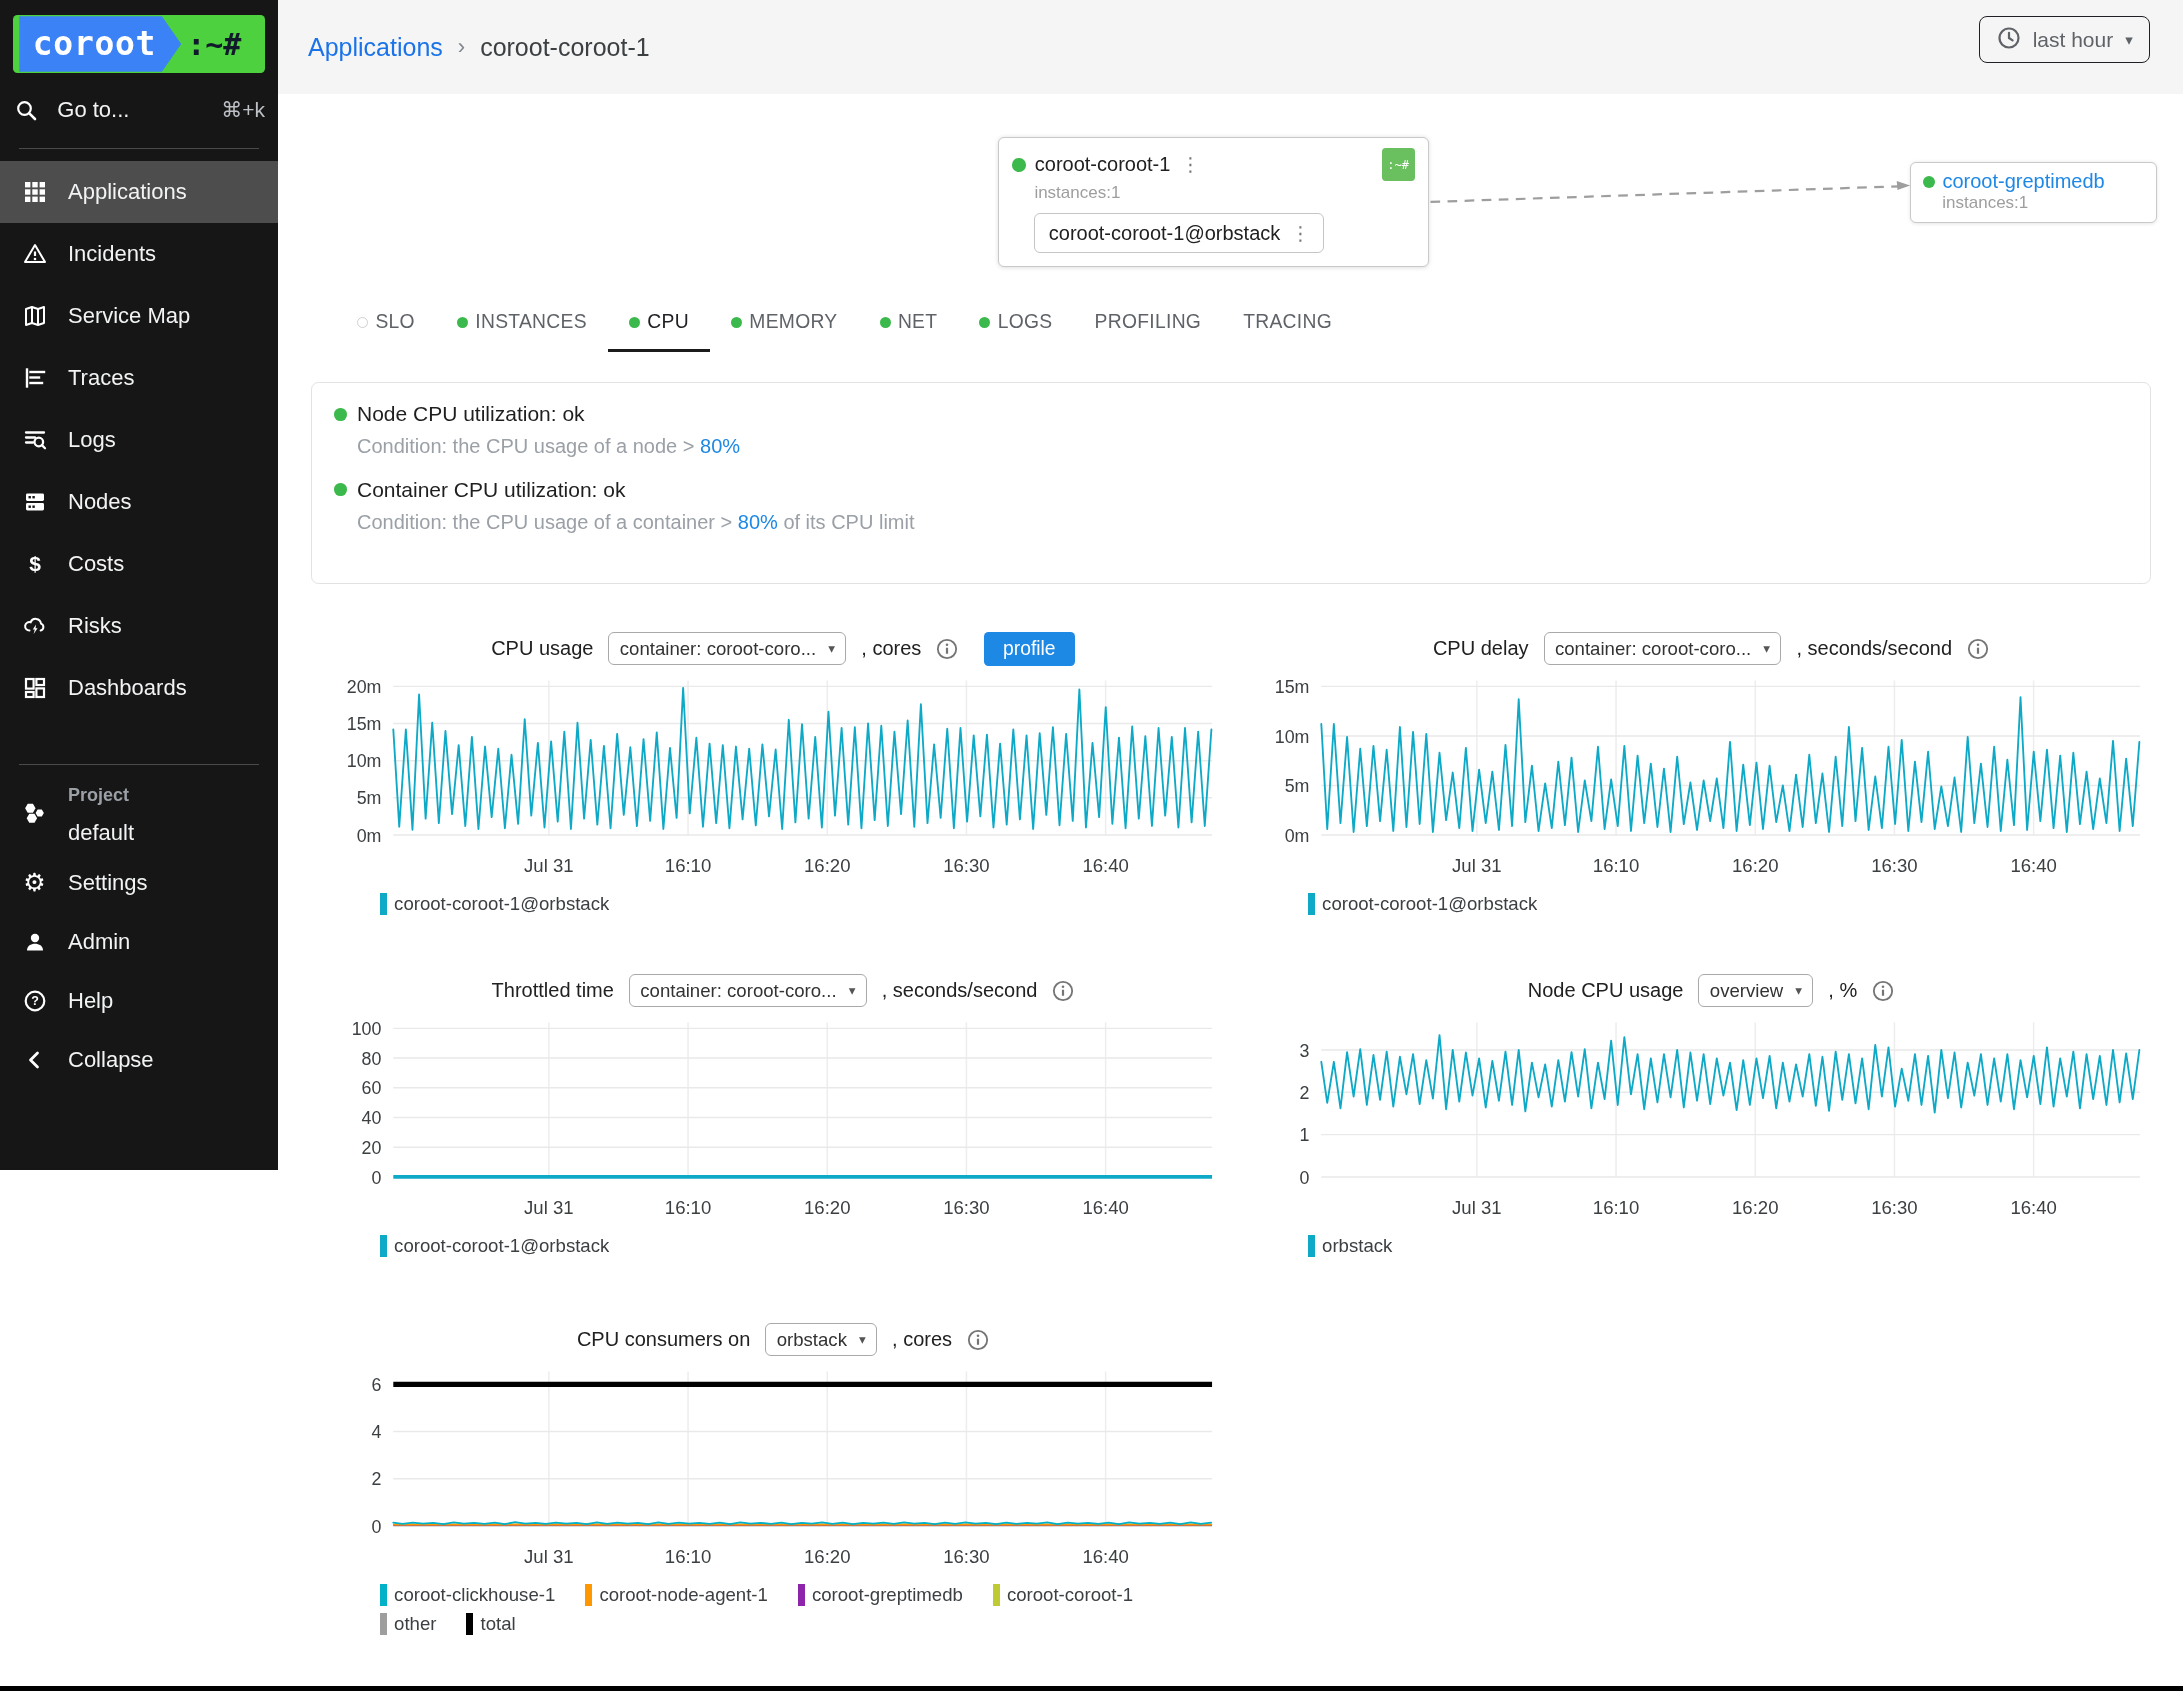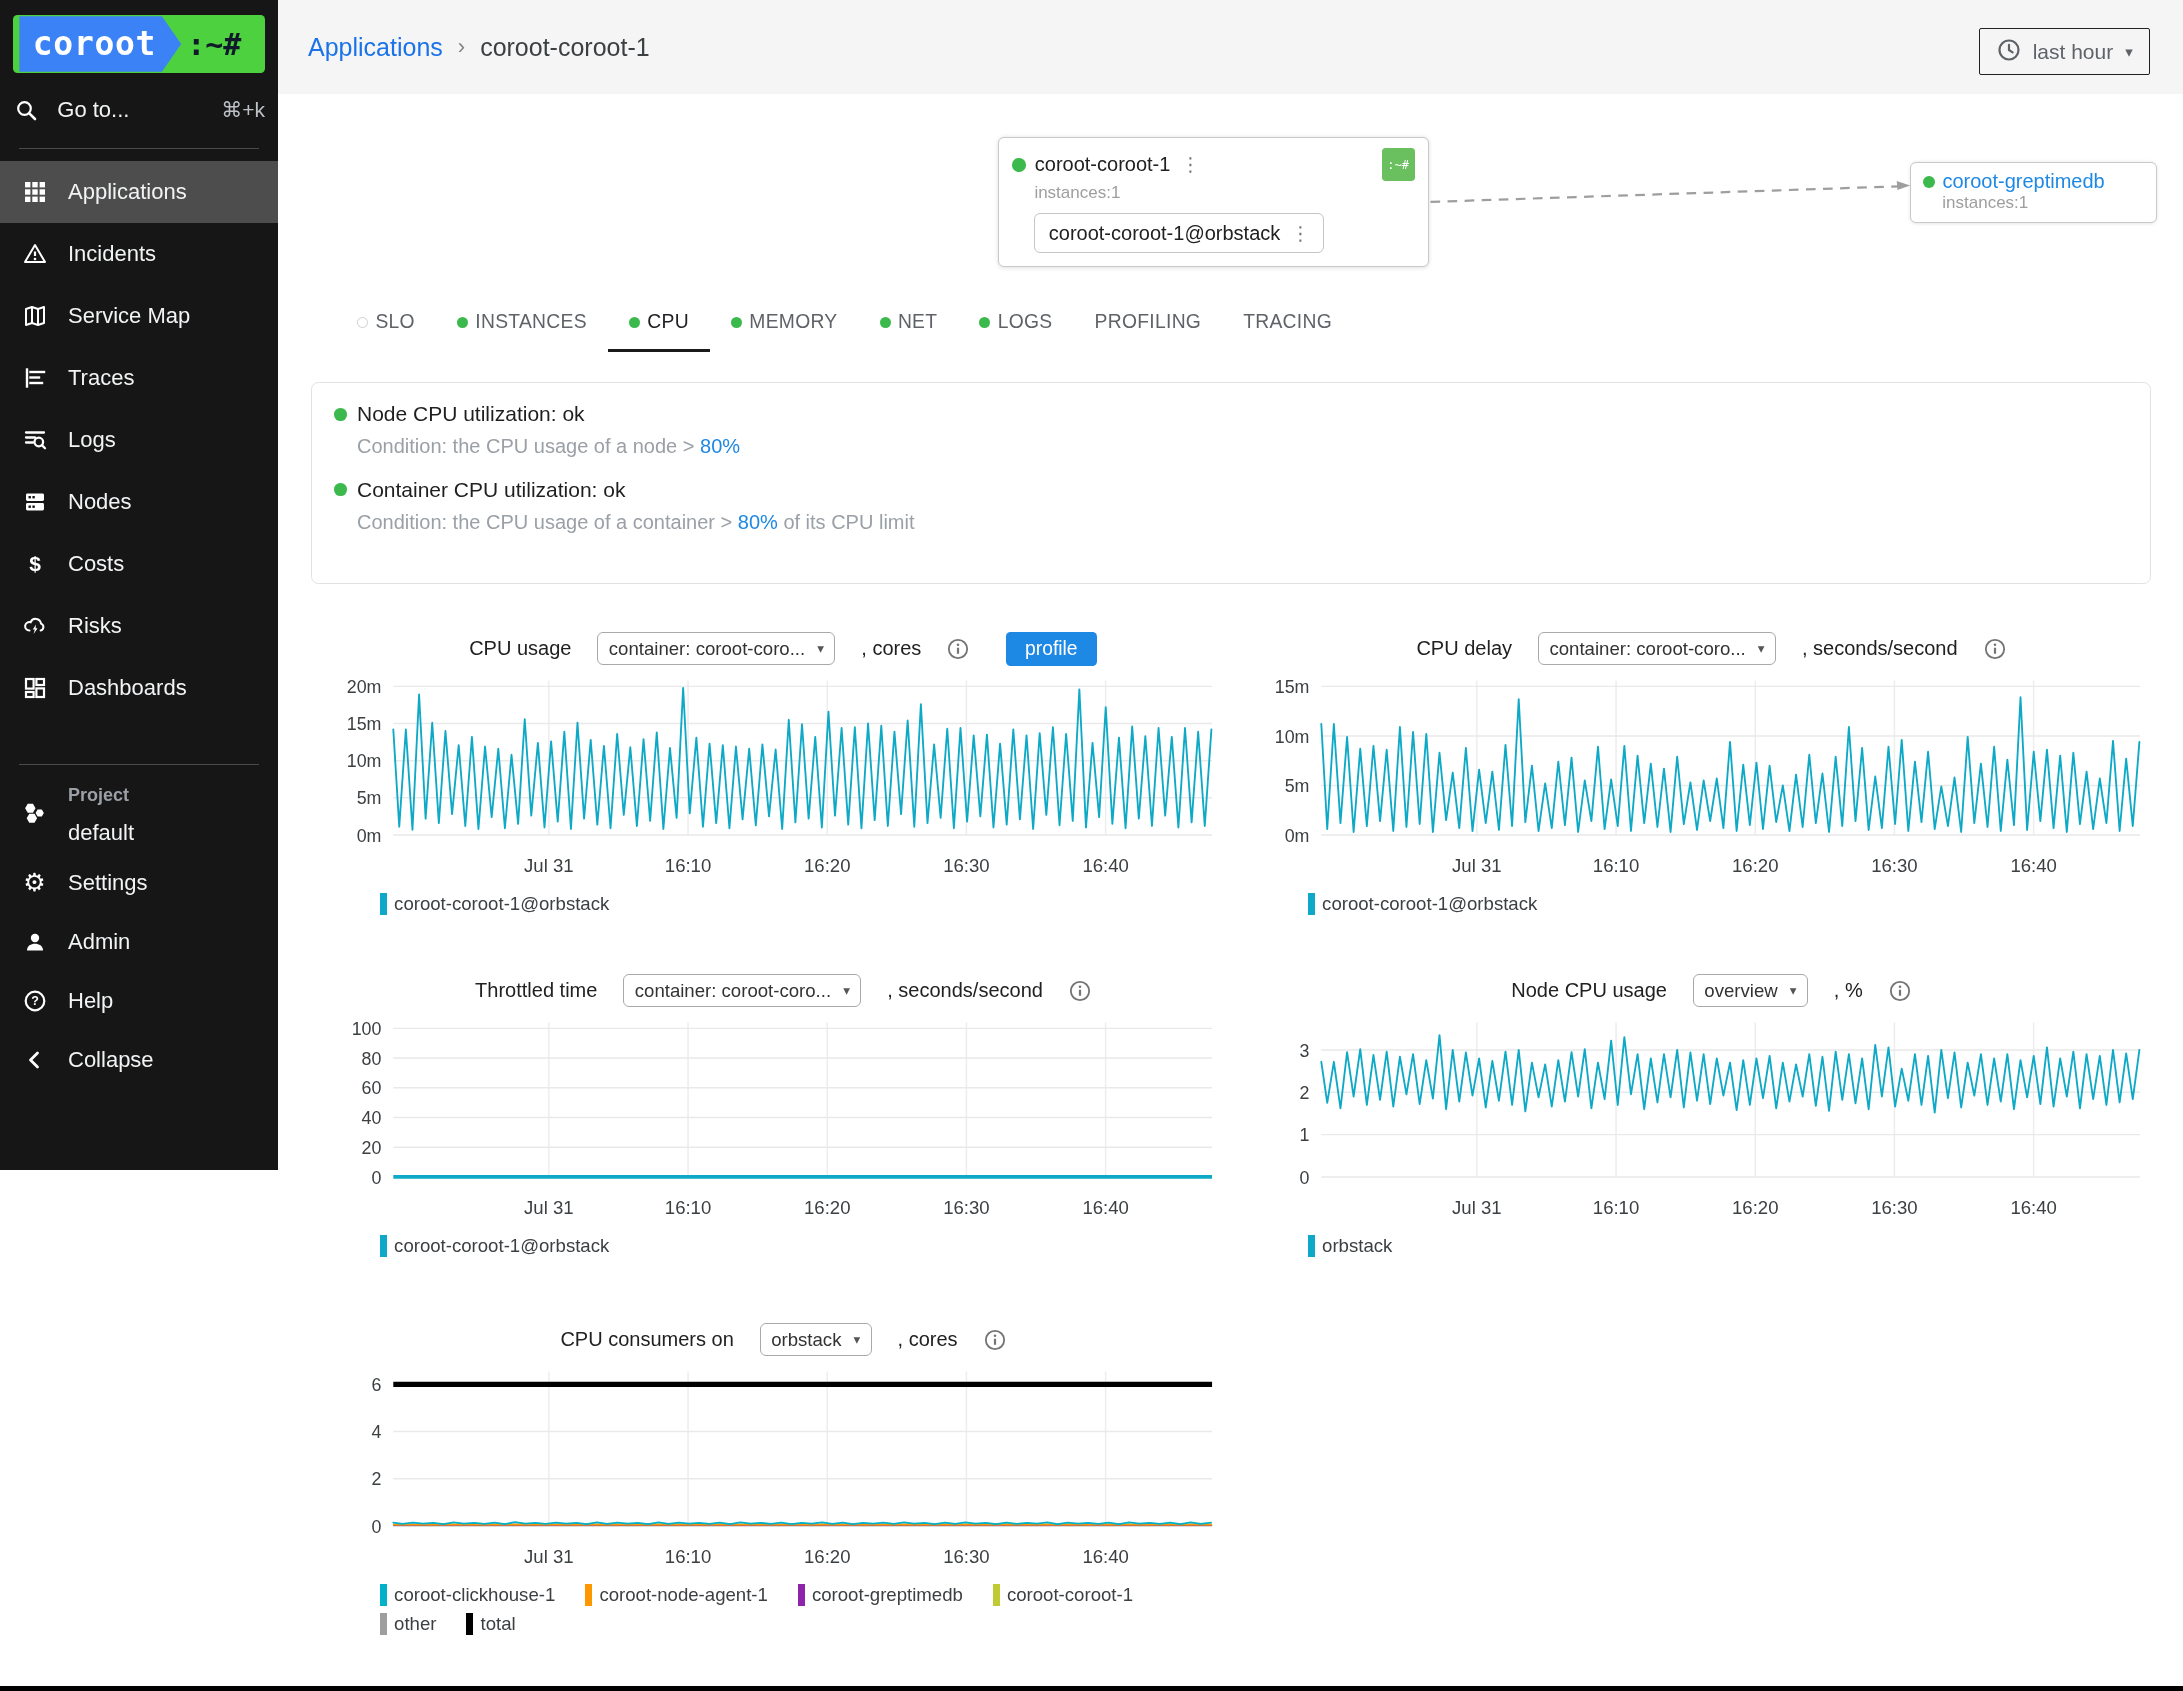--- a/index.html
+++ b/index.html
@@ -26,21 +26,21 @@
   .project-label { font-size:18px; font-weight:bold; color:#9aa0a6; }
   .project-name { font-size:22px; color:#f1f3f4; margin-top:14px; }
   .gear-glyph { font-size:25px; color:#fff; line-height:1; }
 
   
   #header { position:absolute; left:278px; top:0; width:1905px; height:94px; background:#f5f5f5; display:flex; align-items:center; }
   .breadcrumb { display:flex; align-items:center; margin-left:30px; font-size:25px; }
   .bc-link { color:#1a73e8; cursor:pointer; }
   .bc-sep { color:#80868b; margin:0 15px; font-size:22px; }
   .bc-current { color:#3c4043; }
-  .time-picker { position:absolute; right:33px; top:16.3px; display:flex; align-items:center; gap:12px; border:1.9px solid #202124; border-radius:2px; padding:9px 16.3px; background:#f5f5f5; cursor:pointer;margin-top:12px; }
+  .time-picker { position:absolute; right:33px; top:16.3px; display:flex; align-items:center; gap:12px; border:1.9px solid #202124; border-radius:8px; padding:9px 16.3px; background:#f5f5f5; cursor:pointer; }
   .time-picker .tp-label { font-size:21px; color:#5f6368; }
   .time-picker .caret { font-size:15px; color:#5f6368; }
 
   
   #main { position:absolute; left:278px; top:94px; width:1905px; height:1597px; background:#fff; }
 
   
   .node-card { position:absolute; left:720px; top:43px; width:431px; background:#fff; border:1.1px solid #c9c9c9; border-radius:6px; box-shadow:0 0.7px 4.5px rgba(0,0,0,.13); padding:10.4px 13.4px 13.4px 13.4px; }
   .nc-titlerow { display:flex; align-items:center; }
   .dot { width:13.4px; height:13.4px; border-radius:50%; background:#3cb94c; flex:none; }
@@ -69,21 +69,21 @@
   #checks { position:absolute; left:33px; top:288px; width:1840px; height:202px; border:1.1px solid #e2e2e2; border-radius:7.4px; padding:19.3px 22px; }
   .check { margin-bottom:19.3px; }
   .check-title-row { display:flex; align-items:center; gap:10.4px; }
   .check-dot { width:12.6px; height:12.6px; border-radius:50%; background:#3cb94c; flex:none; }
   .check-title { font-size:21px; color:#1f1f1f; }
   .check-cond { font-size:20px; color:#9aa0a6; margin:9px 0 0 23px; }
   .check-cond .thr { color:#1e88e5; }
 
   
   .chart { position:absolute; width:928px; }
-  .chart-title-row { display:flex; align-items:center; justify-content:center; gap:26px; height:43px; }
+  .chart-title-row { display:flex; align-items:center; justify-content:center; gap:15px; height:43px; }
   .chart-title { font-size:20px; color:#212121; }
   .selector { display:inline-flex; align-items:center; gap:12px; border:1.5px solid #a9a9a9; border-radius:6px; padding:4.5px 10.4px; cursor:pointer; background:#fff; }
   .selector .sel-txt { font-size:18.6px; color:#333; }
   .selector .caret { font-size:13.4px; color:#555; }
   .unit { font-size:20px; color:#212121; }
   .profile-btn { background:#1e88e5; color:#fff; font-size:19.3px; border:none; border-radius:4.5px; padding:6px 19.3px; margin-left:10.4px; cursor:pointer; font-family:"Liberation Sans", sans-serif; }
   .legend { display:flex; flex-wrap:wrap; column-gap:30px; row-gap:7.4px; padding-left:61px; margin-top:3px; max-width:899px; }
   .legend-item { display:flex; align-items:center; gap:7.4px; }
   .legend-swatch { width:6.7px; height:22px; flex:none; }
   .legend-label { font-size:18.6px; color:#3c4043; }

